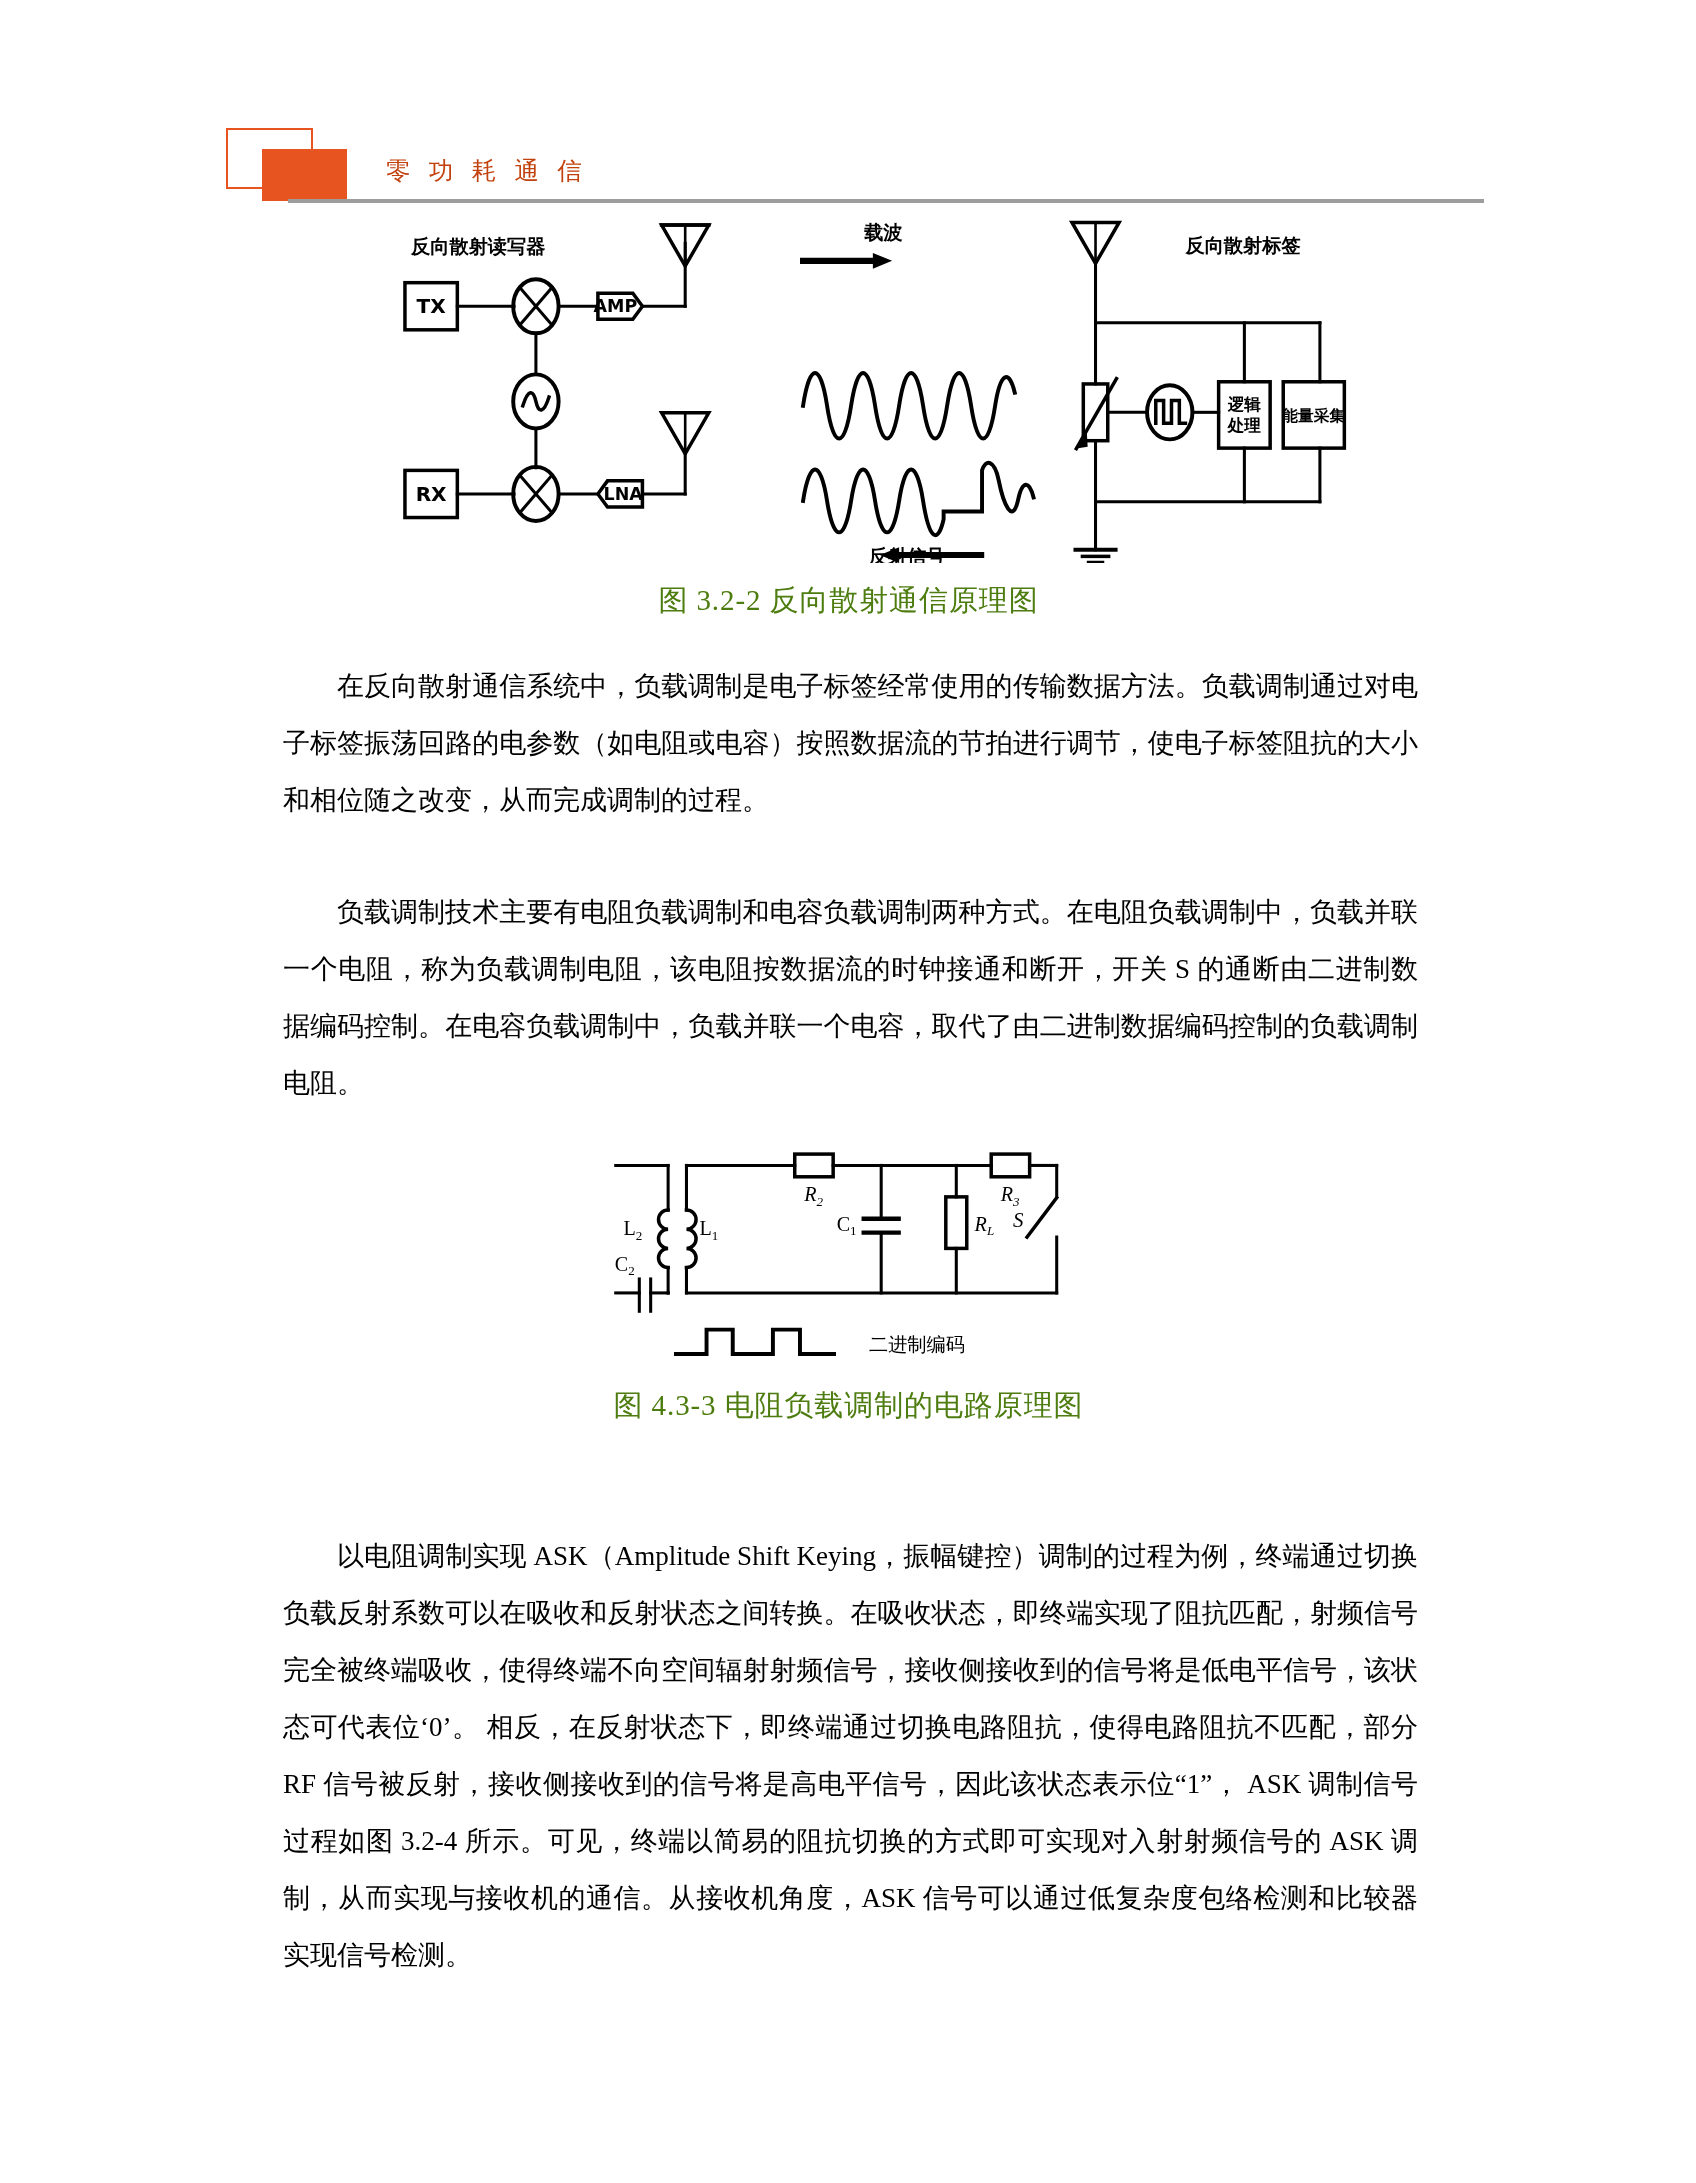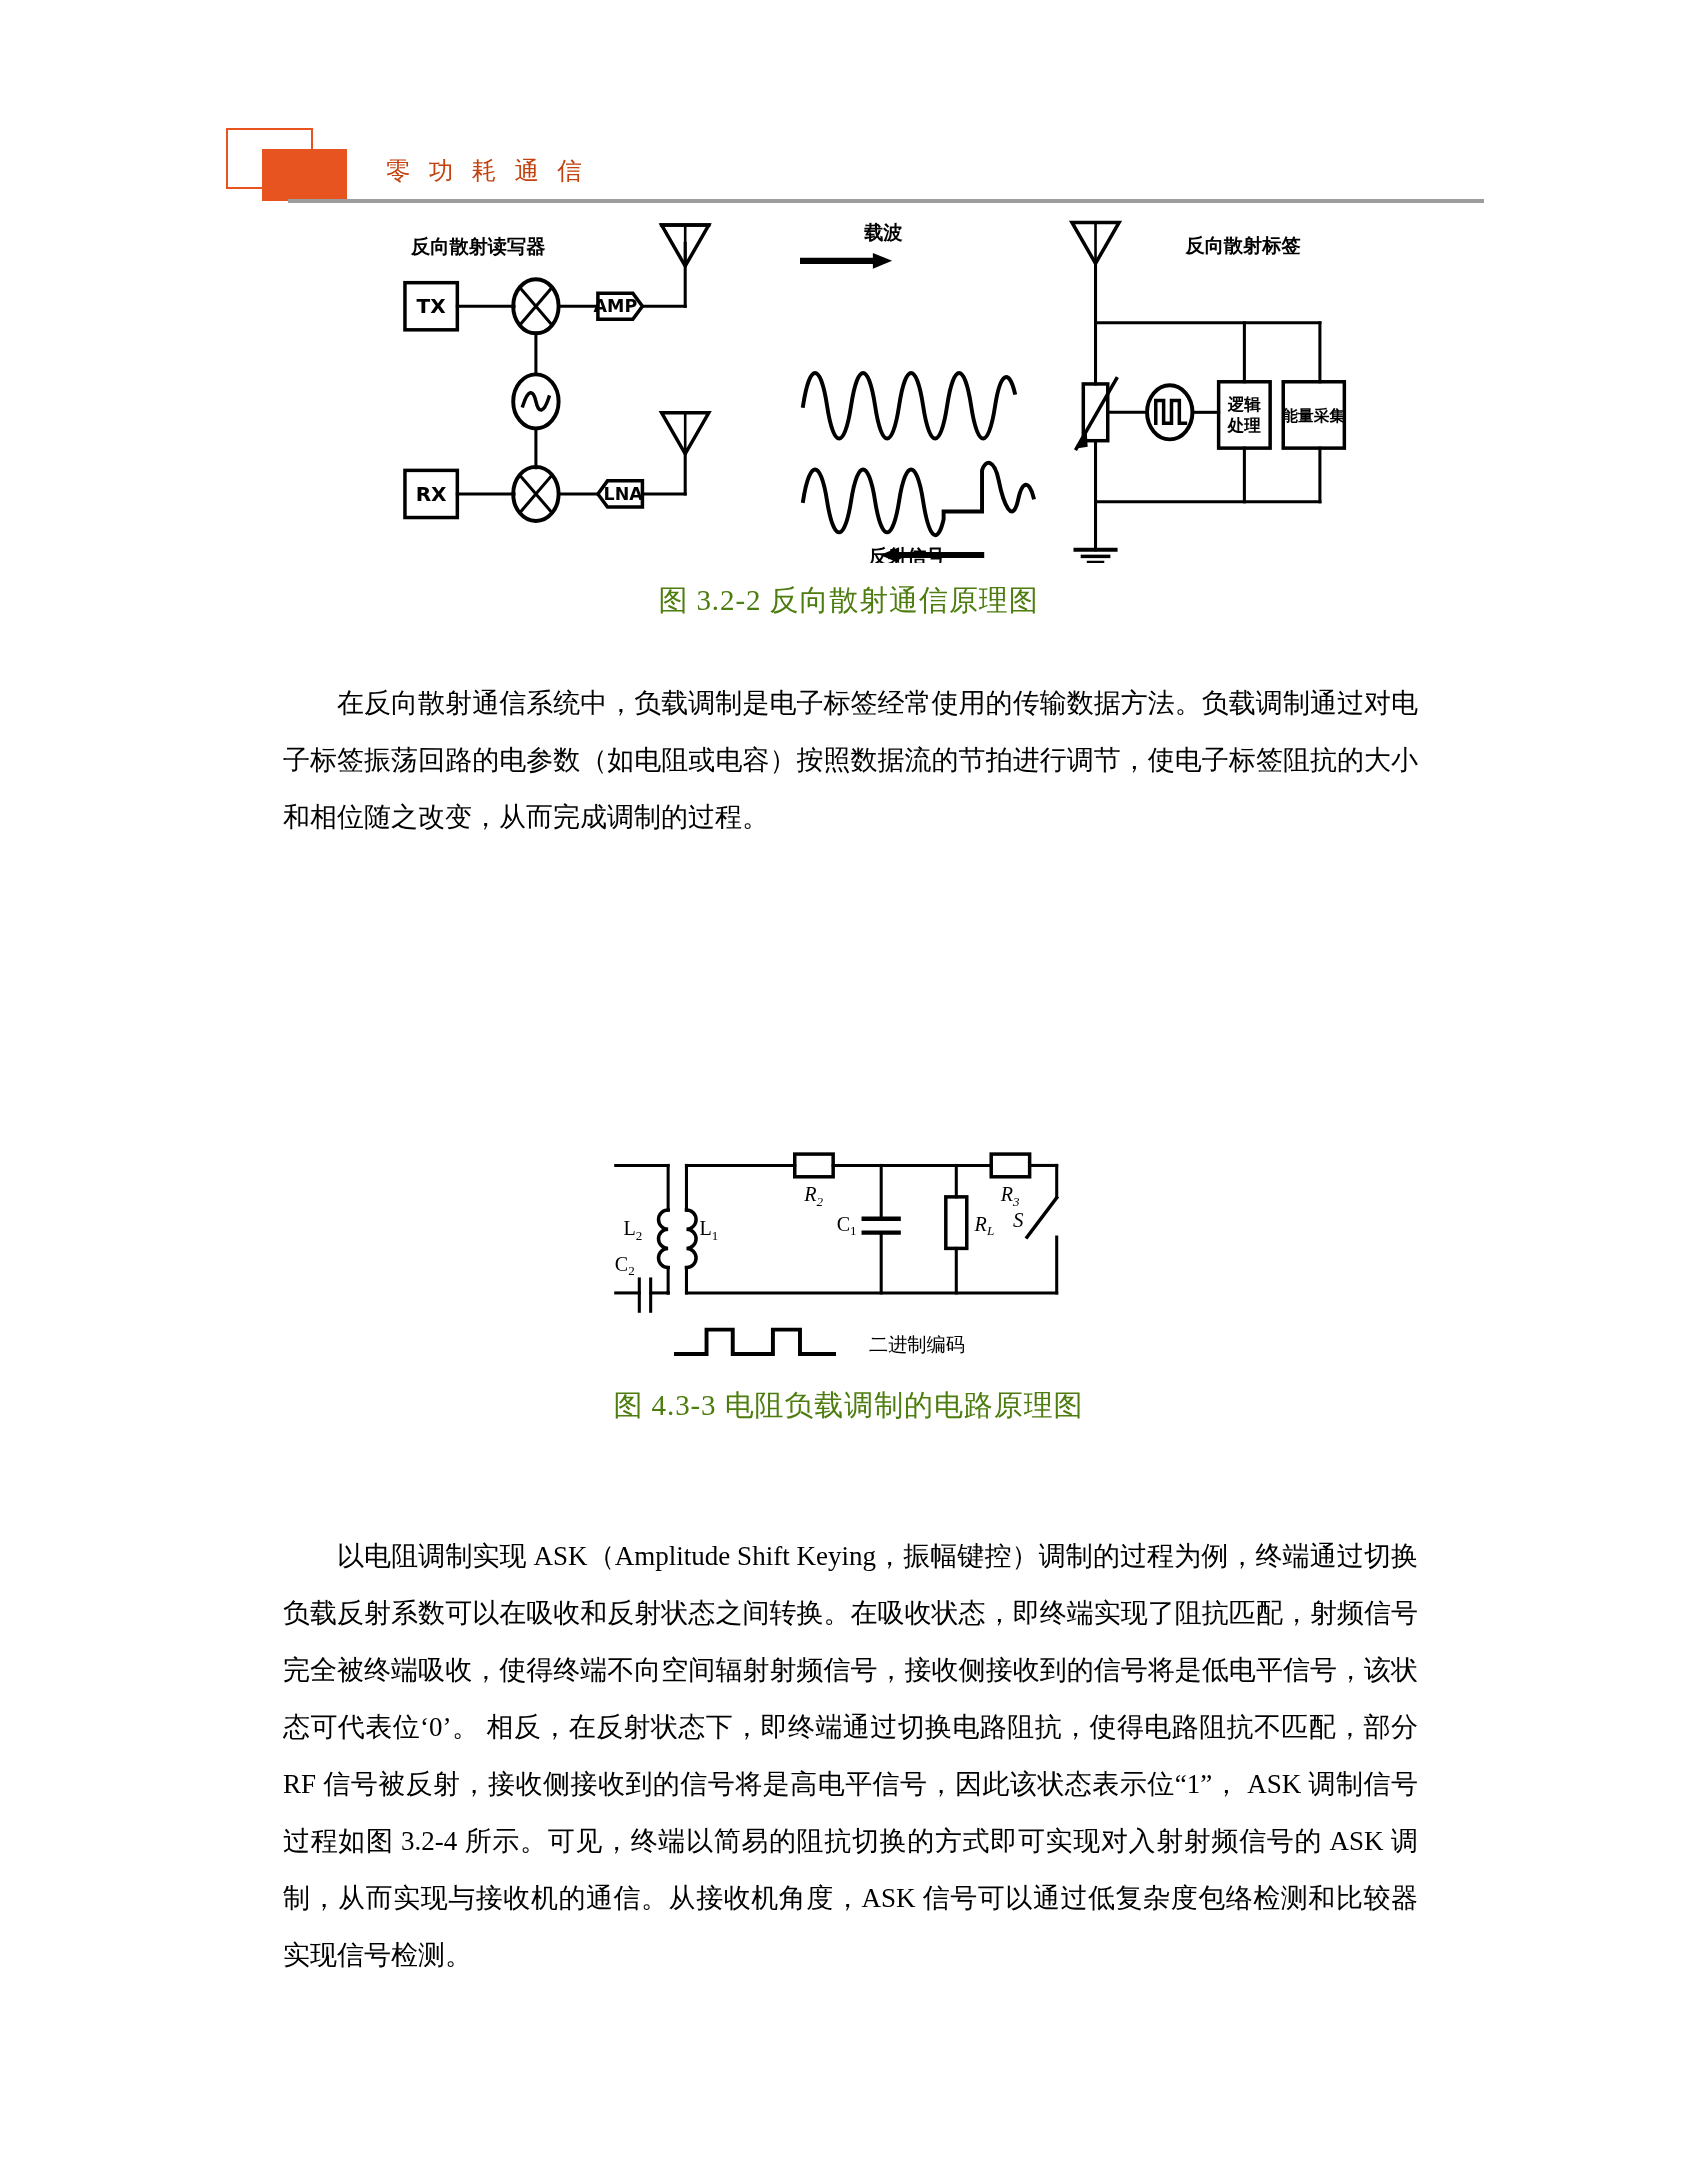--- a/index.html
+++ b/index.html
@@ -50,21 +50,21 @@
     position:absolute;left:283px;width:1135px;
     font-family:"Liberation Serif","DejaVu Serif",serif;
     font-size:27px;
     line-height:57px;
     color:#000;
     text-align:justify;
     text-justify:inter-character;
     letter-spacing:0px;
   }
   .body-text p{margin:0;text-indent:2em;}
-  #para-block-1{top:675px;}
+  #para-block-1{top:658px;}
   #para-block-2{top:884px;}
   #para-block-3{top:1528px;}
 
   
   .fig2{position:absolute;left:607px;top:1140px;width:489px;height:236px;}
   .fig2 svg{display:block;}
 </style>
 </head>
 <body>
 
@@ -190,20 +190,23 @@
       <text x="2130" y="464" font-family="DejaVu Sans, Liberation Sans, sans-serif" font-size="36" text-anchor="middle" fill="#000">能量采集</text>
     </svg>
   </div>
 
   <div class="caption" id="cap1">图 3.2-2  反向散射通信原理图</div>
 
   <div class="body-text" id="para-block-1">
     <p>在反向散射通信系统中，负载调制是电子标签经常使用的传输数据方法。负载调制通过对电子标签振荡回路的电参数（如电阻或电容）按照数据流的节拍进行调节，使电子标签阻抗的大小和相位随之改变，从而完成调制的过程。</p>
   </div>
 
+  <div class="body-text" id="para-block-2">
+    <p>负载调制技术主要有电阻负载调制和电容负载调制两种方式。在电阻负载调制中，负载并联一个电阻，称为负载调制电阻，该电阻按数据流的时钟接通和断开，开关 S 的通断由二进制数据编码控制。在电容负载调制中，负载并联一个电容，取代了由二进制数据编码控制的负载调制电阻。</p>
+  </div>
 
   <div class="fig2">
     <svg width="489" height="236" viewBox="0 0 1120 540" xmlns="http://www.w3.org/2000/svg">
       <g fill="none" stroke="#000" stroke-width="7" stroke-linecap="square">
 
         <line x1="20" y1="58" x2="140" y2="58"></line>
         <line x1="140" y1="58" x2="140" y2="160"></line>
 
         <path d="M 140 160 a 22 22 0 1 0 0 44 a 22 22 0 1 0 0 44 a 22 22 0 1 0 0 44" stroke-width="8" fill="none"></path>
         <line x1="140" y1="292" x2="140" y2="350"></line>

